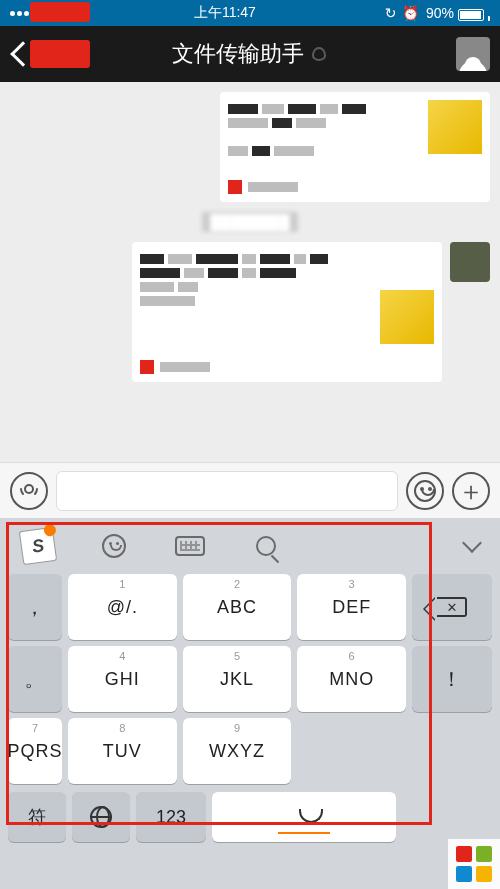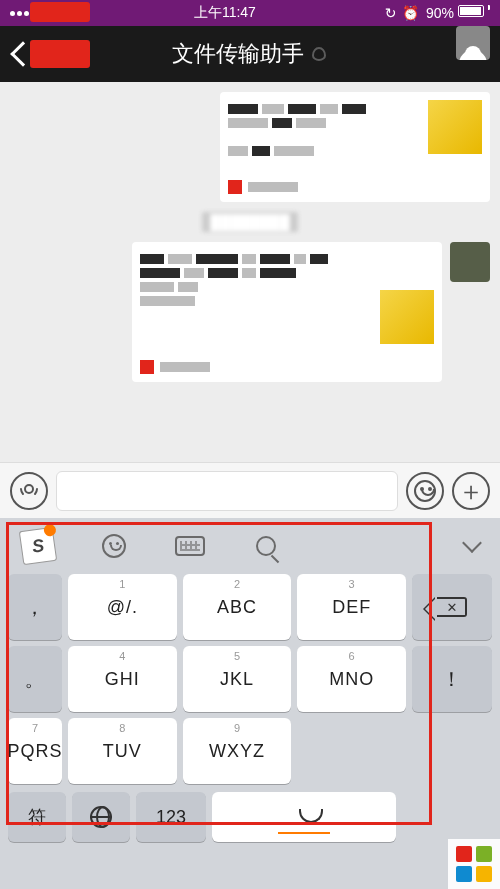--- a/index.html
+++ b/index.html
@@ -1,33 +1,33 @@
 <!DOCTYPE html>
 <html><head>
 <meta charset="utf-8">
 <style>
   * { margin: 0; padding: 0; box-sizing: border-box; font-family: -apple-system, "PingFang SC", sans-serif; }
   html, body { width: 500px; height: 889px; overflow: hidden; background: #ededed; }
   .screen { width: 500px; height: 889px; position: relative; background: #ededed; display: flex; flex-direction: column; }
 
   
-  .status-bar { height: 26px; background: #701a75; color: #fff; display: flex; align-items: center; justify-content: space-between; padding: 0 10px; font-size: 14px; }
+  .status-bar { height: 26px; background: #0369a1; color: #fff; display: flex; align-items: center; justify-content: space-between; padding: 0 10px; font-size: 14px; }
   .status-left, .status-right { display: flex; align-items: center; gap: 6px; }
   .sig-dots { display: flex; gap: 2px; align-items: flex-end; }
   .dot { width: 5px; height: 5px; border-radius: 50%; background: #fff; opacity: .4; }
   .dot.on { opacity: 1; }
   .wifi { font-size: 14px; }
-  .battery { display:flex; align-items:flex-start; gap:4px; }
+  .battery { display:flex; align-items:flex-end; gap:4px; }
   .batt-shell { width: 26px; height: 12px; border: 1px solid #fff; border-radius: 2px; position: relative; }
   .batt-fill { position:absolute; left:1px; top:1px; bottom:1px; width: 88%; background:#fff; }
   .batt-cap { width:2px; height:5px; background:#fff; border-radius:0 1px 1px 0; }
   .red-cover { position:absolute; left:30px; top:2px; width:60px; height:20px; background:#e1251b; border-radius:3px; }
 
   
-  .navbar { height: 56px; background: #1a1a1a; color: #fff; display: flex; justify-content: space-between; padding: 0 10px; position:relative; }
+  .navbar { height: 56px; background: #1a1a1a; color: #fff; display: flex; align-items: center; justify-content: space-between; padding: 0 10px; position:relative; }
   .nav-back { width: 18px; height: 18px; border-left: 3px solid #fff; border-bottom: 3px solid #fff; transform: rotate(45deg); margin-left:4px; }
   .nav-title { font-size: 22px; font-weight: 500; display:flex; align-items:center; gap:8px; color:#fff; }
   .earpiece { width:14px; height:14px; border:2px solid #888; border-radius:50% 50% 50% 50% / 60% 60% 40% 40%; opacity:.6; }
   .avatar-blank { width: 34px; height: 34px; background:#888; border-radius:4px; display:flex; align-items:flex-end; justify-content:center; overflow:hidden; }
   .avatar-blank::before { content:""; width:16px; height:16px; background:#fff; border-radius:50%; margin-bottom:-2px; box-shadow:0 10px 0 6px #fff; }
   .red-cover2 { position:absolute; left:30px; top:14px; width:60px; height:28px; background:#e1251b; border-radius:3px; }
 
   
   .chat { flex: 0 0 auto; height: 380px; background: #ededed; overflow:hidden; padding-top:4px; }
   .bubble { background:#fff; border-radius:4px; padding:8px; position:relative; }

